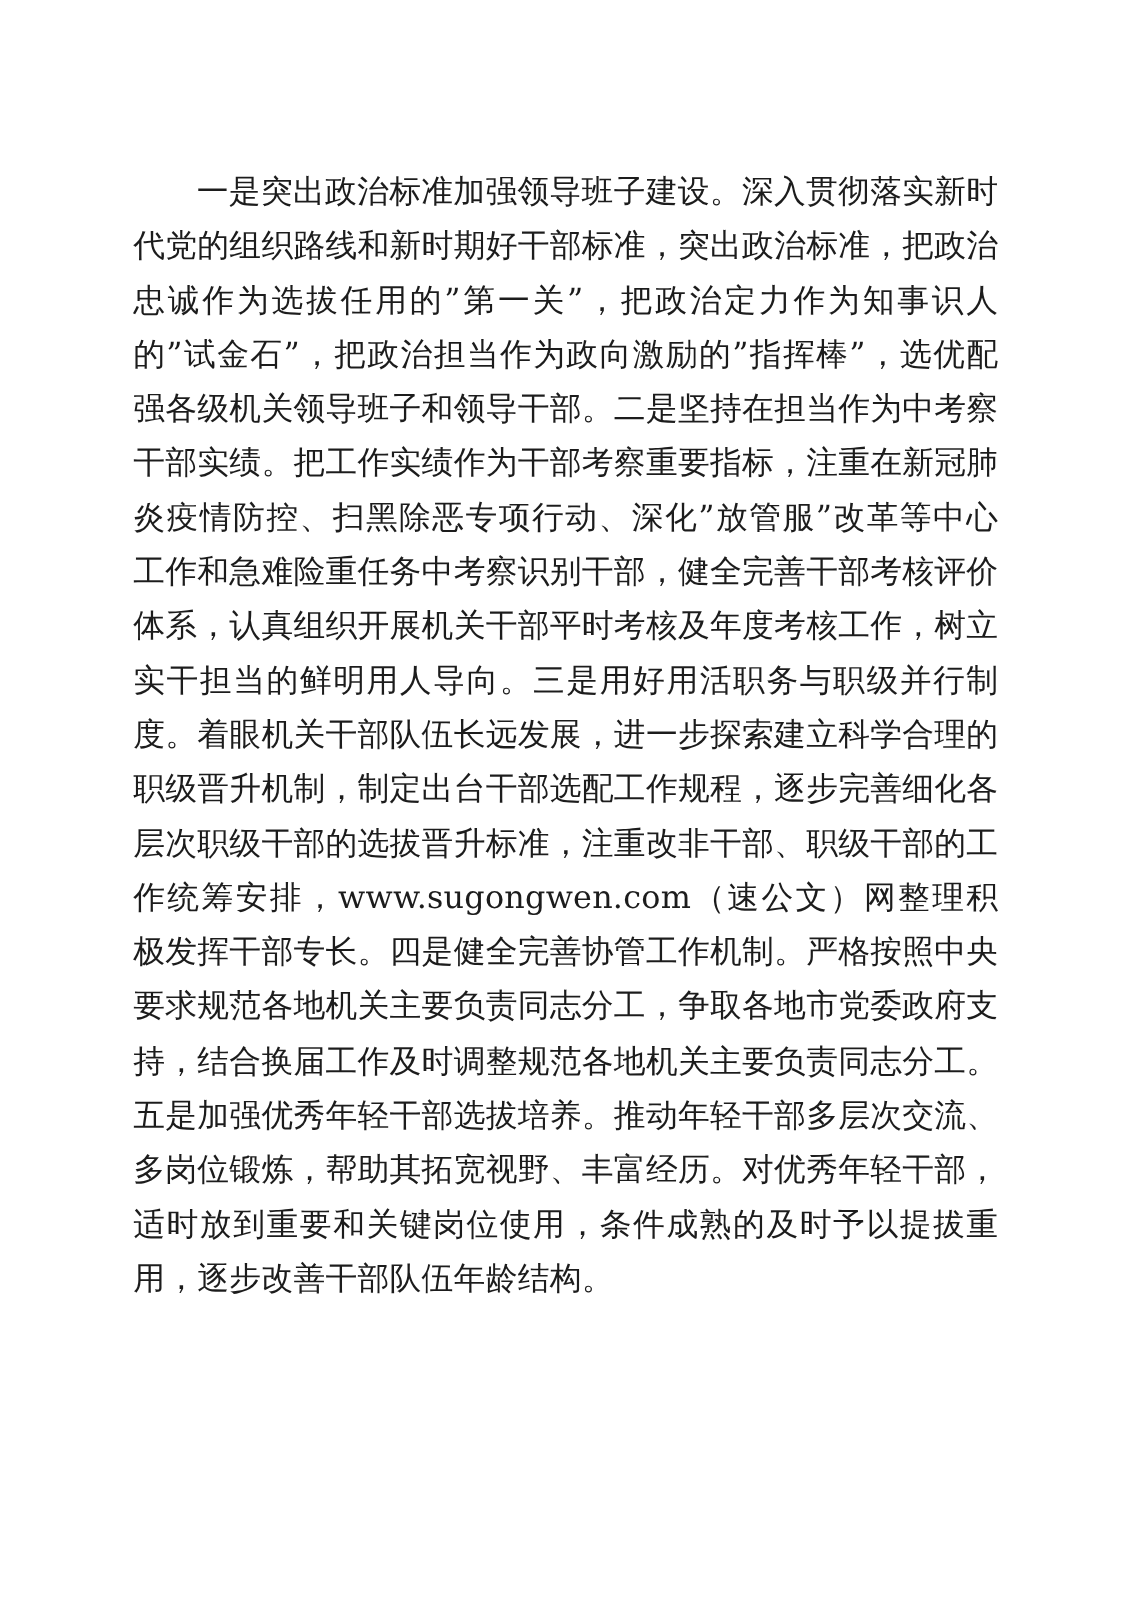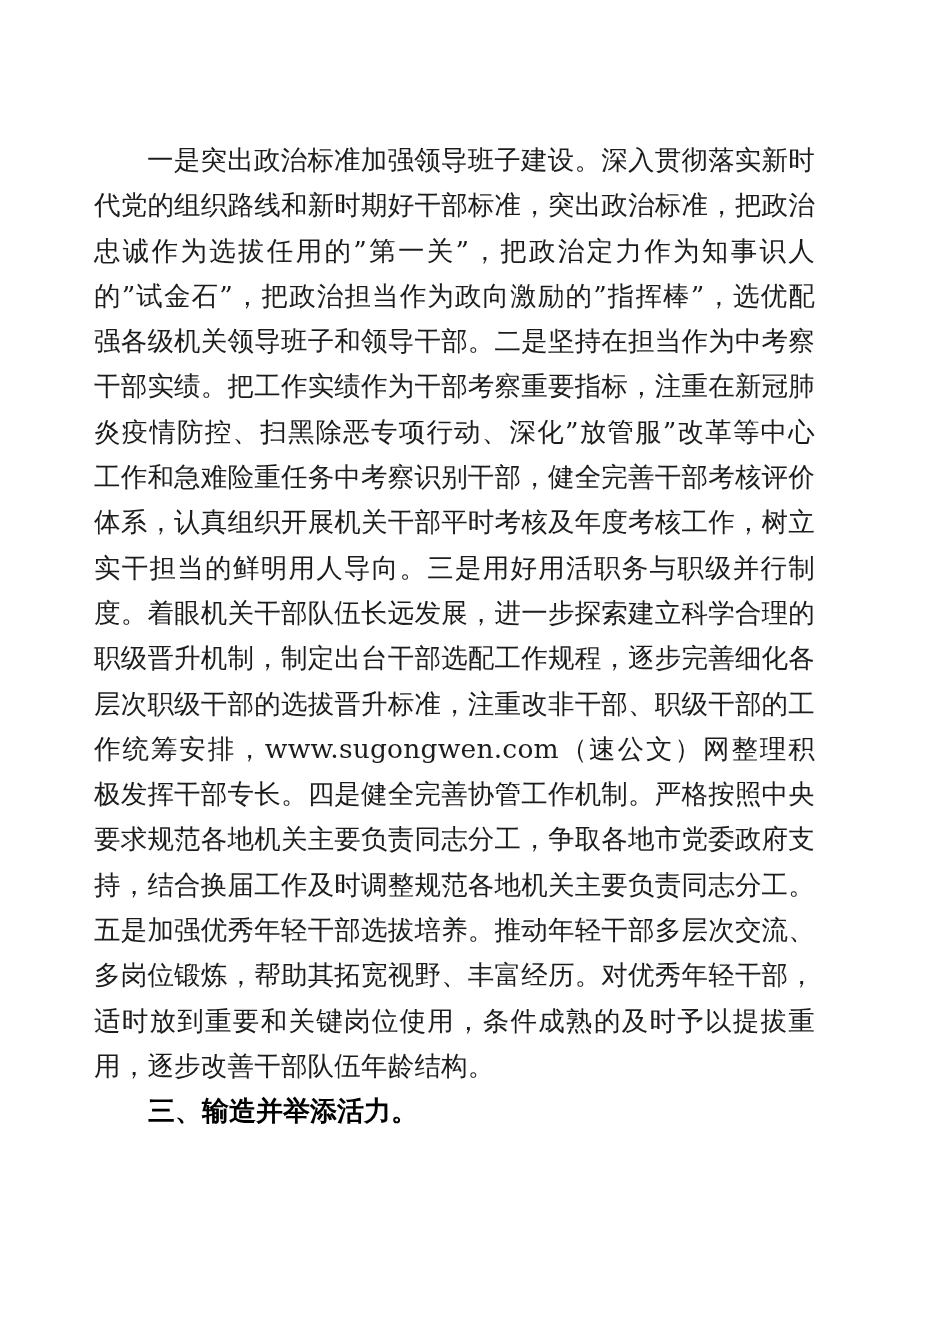--- a/index.html
+++ b/index.html
@@ -9,21 +9,21 @@
   }
   .page {
     position: relative;
     width: 950px;
     height: 1344px;
     background: #ffffff;
     overflow: hidden;
   }
   .content {
     position: absolute;
-    left: 94px;
+    left: 111px;
     top: 137px;
     width: 721px;
   }
   .body-paragraph {
     margin: 0;
     font-family: "DejaVu Serif", "Liberation Serif", serif;
     font-size: 26.5px;
     line-height: 45.3px;
     letter-spacing: 0.2px;
     color: #1c1c1c;
@@ -41,15 +41,14 @@
     font-weight: 700;
     text-indent: 2em;
   }
 </style>
 </head>
 <body>
 
 <div class="page">
   <div class="content">
     <p class="body-paragraph">一是突出政治标准加强领导班子建设。深入贯彻落实新时代党的组织路线和新时期好干部标准，突出政治标准，把政治忠诚作为选拔任用的”第一关”，把政治定力作为知事识人的”试金石”，把政治担当作为政向激励的”指挥棒”，选优配强各级机关领导班子和领导干部。二是坚持在担当作为中考察干部实绩。把工作实绩作为干部考察重要指标，注重在新冠肺炎疫情防控、扫黑除恶专项行动、深化”放管服”改革等中心工作和急难险重任务中考察识别干部，健全完善干部考核评价体系，认真组织开展机关干部平时考核及年度考核工作，树立实干担当的鲜明用人导向。三是用好用活职务与职级并行制度。着眼机关干部队伍长远发展，进一步探索建立科学合理的职级晋升机制，制定出台干部选配工作规程，逐步完善细化各层次职级干部的选拔晋升标准，注重改非干部、职级干部的工作统筹安排，www.sugongwen.com（速公文）网整理积极发挥干部专长。四是健全完善协管工作机制。严格按照中央要求规范各地机关主要负责同志分工，争取各地市党委政府支持，结合换届工作及时调整规范各地机关主要负责同志分工。五是加强优秀年轻干部选拔培养。推动年轻干部多层次交流、多岗位锻炼，帮助其拓宽视野、丰富经历。对优秀年轻干部，适时放到重要和关键岗位使用，条件成熟的及时予以提拔重用，逐步改善干部队伍年龄结构。</p>
-    <p class="section-heading">三、输造并举添活力。</p>
   </div>
 </div>
 
 </body></html>

